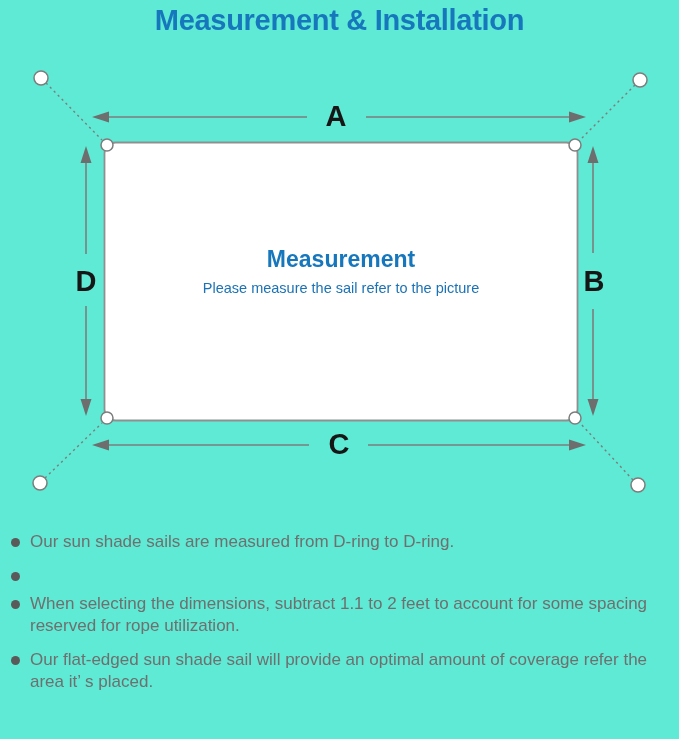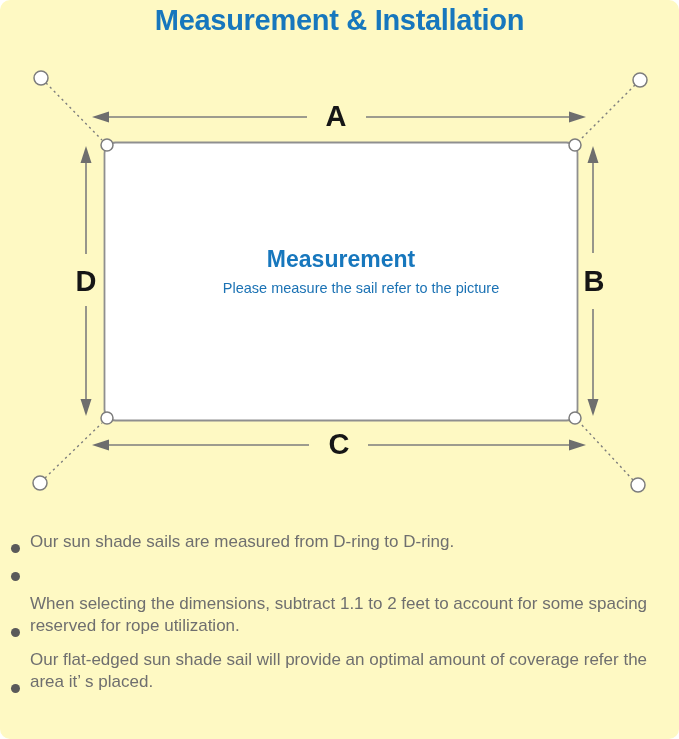--- a/index.html
+++ b/index.html
@@ -1,24 +1,23 @@
 <!DOCTYPE html>
 <html><head>
 <meta charset="utf-8">
 <style>
   * { margin: 0; padding: 0; box-sizing: border-box; }
   html, body { background: #ffffff; }
   .page {
     position: relative;
     width: 679px;
     height: 739px;
-    background: #fef9c3;
+    background: #5eead4;
     font-family: "Liberation Sans", sans-serif;
     overflow: hidden;
-    border-radius: 10px;
   }
   .page-title {
     position: absolute;
     top: 1px; left: 0;
     width: 100%;
     text-align: center;
     font-size: 29px;
     font-weight: 700;
     letter-spacing: -0.3px;
     color: #1777bd;
@@ -44,32 +43,31 @@
     line-height: 1;
     white-space: nowrap;
   }
   .center-subtitle {
     position: absolute;
     transform: translate(-50%, -50%);
     font-size: 14.5px;
     color: #1b72b4;
     line-height: 1;
     white-space: nowrap;
-    margin-left: 20px;
   }
   .notes {
     position: absolute;
     top: 531px;
     left: 11px;
     width: 660px;
     list-style: none;
   }
   .note {
     display: flex;
-    align-items: flex-end;
+    align-items: flex-start;
     margin-bottom: 12px;
   }
   .dot {
     flex: 0 0 auto;
     width: 9px;
     height: 9px;
     border-radius: 50%;
     background: #5a5a5a;
     margin-top: 7px;
     margin-right: 10px;

